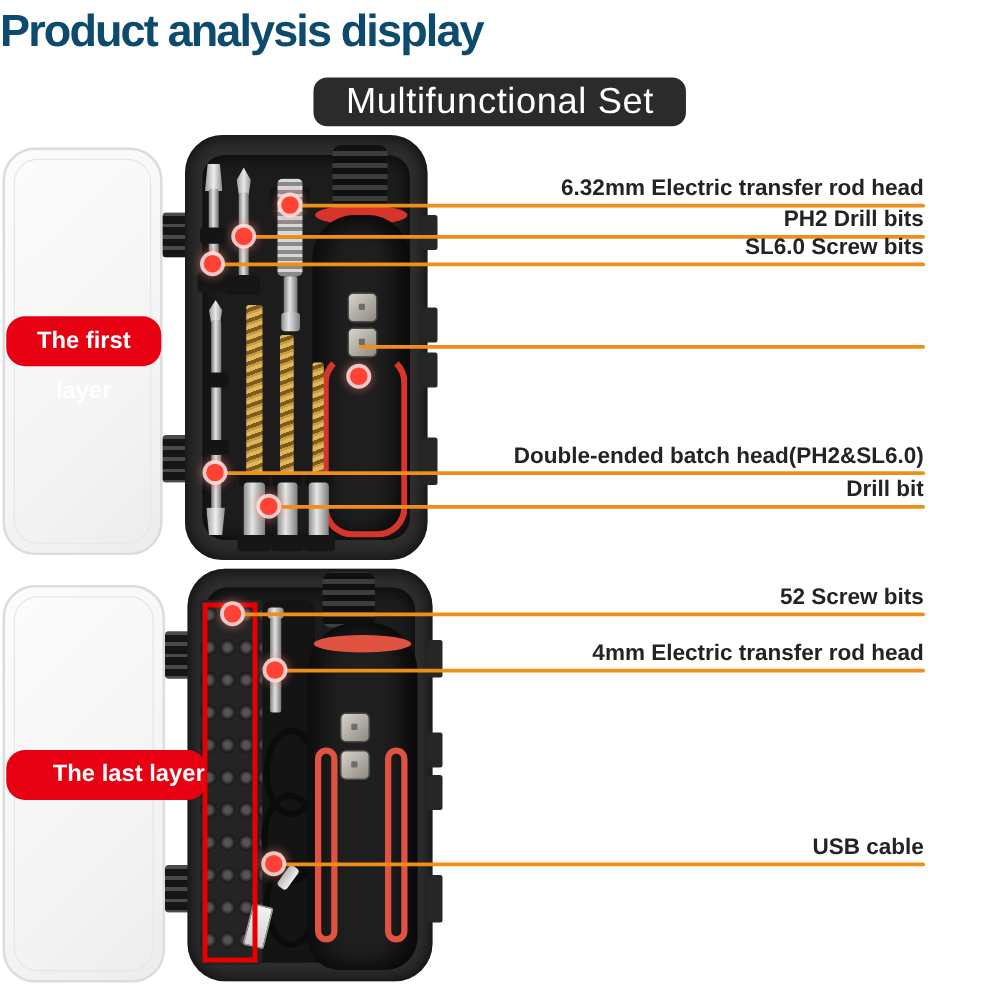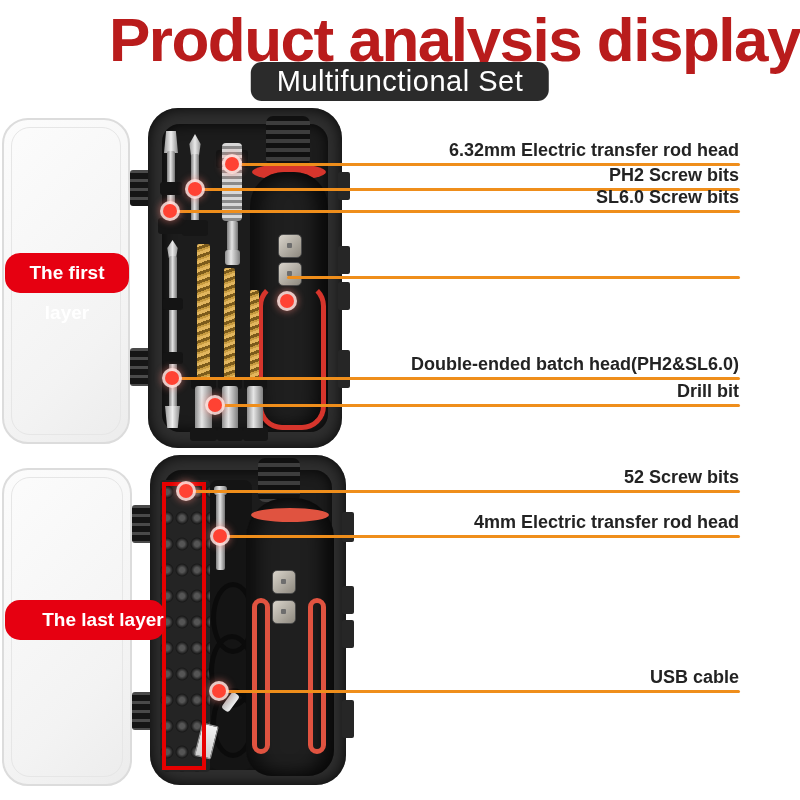--- a/index.html
+++ b/index.html
@@ -1,21 +1,21 @@
 <!DOCTYPE html>
 <html><head>
 <meta charset="utf-8">
 <style>
   html,body{margin:0;padding:0;background:#fff;}
   .page{position:relative;width:800px;height:800px;background:#fff;overflow:hidden;
         font-family:"Liberation Sans",sans-serif;}
 
   
-  .title{position:absolute;top:4px;left:0;width:800px;text-align:right;
-         font-size:62px;font-weight:800;letter-spacing:-1.5px;color:#b91c1c;margin:0;}
+  .title{position:absolute;top:4px;left:0;width:800px;text-align:left;
+         font-size:36px;font-weight:800;letter-spacing:-1.5px;color:#0c4a6e;margin:0;}
   .banner{position:absolute;top:62px;left:50%;transform:translateX(-50%);
           background:#2b2b2b;color:#fff;border-radius:11px;padding:3px 26px;
           font-size:29px;font-weight:300;letter-spacing:.5px;}
 
   
   .tag{position:absolute;left:5px;width:124px;height:40px;line-height:40px;text-align:center;
        background:#e60011;color:#fff;font-weight:700;font-size:19px;border-radius:15px;z-index:60;}
   .tag1{top:253px;} .tag2{top:600px;padding-left:36px;}
 
   
@@ -172,21 +172,21 @@
     <div class="stripe" style="left:308px;top:598px;height:156px;"></div>
   </div>
   <div class="tag tag2">The last layer</div>
 
   <div class="ann" style="top:138px;left:232px;width:508px;">
     <div class="ann-label">6.32mm Electric transfer rod head</div>
     <div class="ann-line"></div>
     <span class="ann-dot"></span>
   </div>
   <div class="ann" style="top:163px;left:195px;width:545px;">
-    <div class="ann-label">PH2 Screw bits</div>
+    <div class="ann-label">PH2 Drill bits</div>
     <div class="ann-line"></div>
     <span class="ann-dot"></span>
   </div>
   <div class="ann" style="top:185px;left:170px;width:570px;">
     <div class="ann-label">SL6.0 Screw bits</div>
     <div class="ann-line"></div>
     <span class="ann-dot"></span>
   </div>
   <div class="ann" style="top:275px;left:287px;width:453px;">
     <div class="ann-line"></div>

